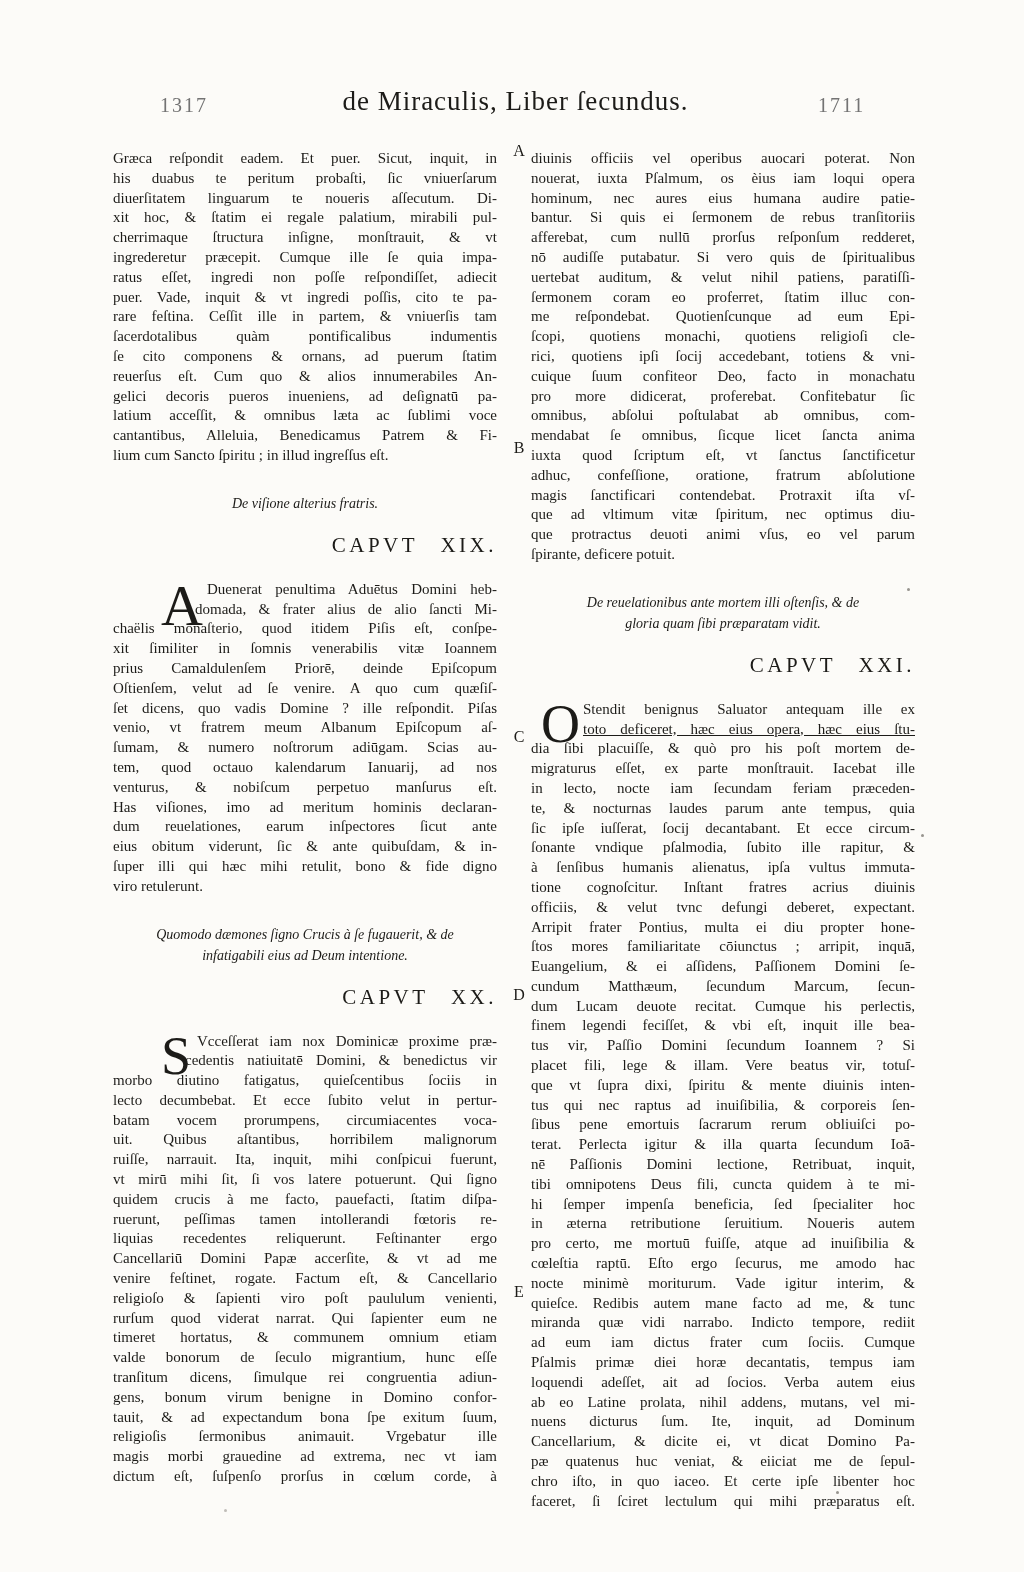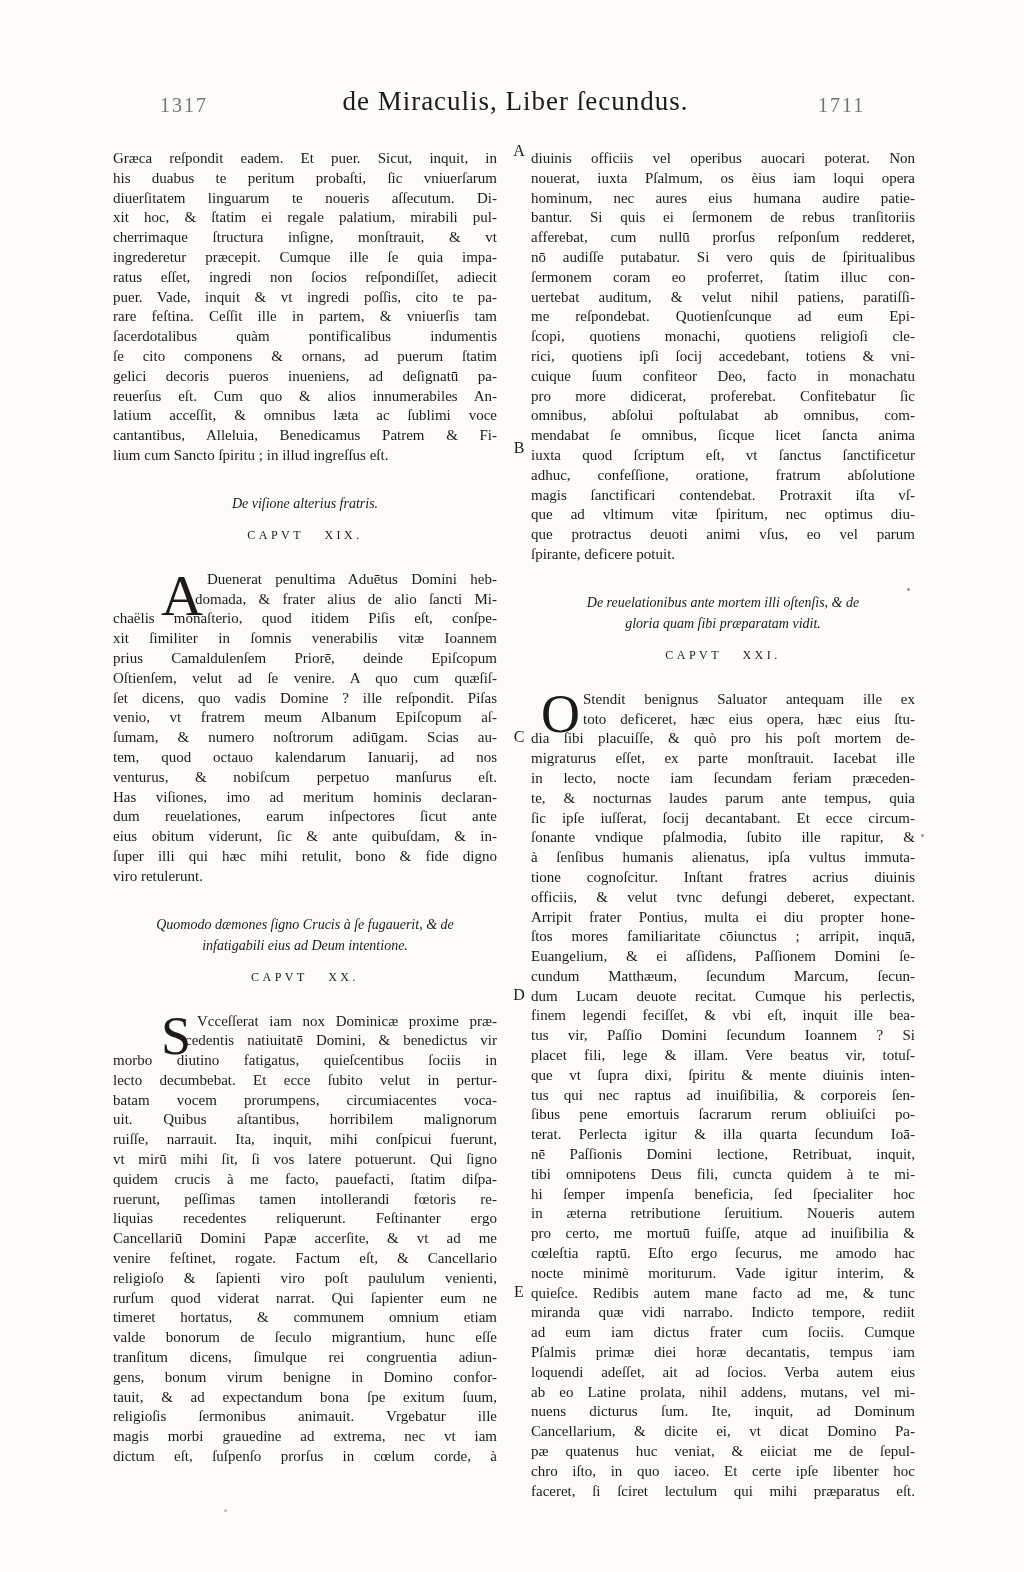--- a/index.html
+++ b/index.html
@@ -24,37 +24,37 @@
     font-size:15px;line-height:19.8px;
     text-align:justify;text-align-last:justify;
     white-space:nowrap;
   }
   .line.last{text-align-last:left;}
   
   .heading{margin-top:27px;}
   .heading-line{font-style:italic;font-size:14px;line-height:21px;text-align:center;}
   
   .caput{
-    margin-top:10px;text-align:center;
-    font-size:12px;line-height:22px;letter-spacing:3.5px;word-spacing:14px;
+    margin-top:20px;text-align:right;
+    font-size:21px;line-height:22px;letter-spacing:3.5px;word-spacing:14px;
   }
   
   .para{margin-top:24px;position:relative;}
   .dropcap{
     position:absolute;top:-3px;line-height:1;font-weight:normal;
   }
   .dc-A .dropcap{left:48px;font-size:58px;}
   .dc-A .wrap1{padding-left:94px;}
   .dc-A .wrap2{padding-left:82px;}
   .dc-S .dropcap{left:48px;font-size:54px;}
   .dc-S .wrap1{padding-left:84px;}
   .dc-S .wrap2{padding-left:72px;}
   .dc-O .dropcap{left:10px;font-size:54px;}
   .dc-O .wrap1{padding-left:52px;}
-  .dc-O .wrap2{padding-left:52px;}
+  .dc-O .wrap2{padding-left:52px;text-decoration:underline;}
   
   .margin-letter{
     position:absolute;left:509px;width:20px;text-align:center;
     font-size:16px;line-height:19.8px;
   }
   
   .speck{position:absolute;width:3px;height:3px;border-radius:50%;background:rgba(70,64,56,.55);}
 </style>
 </head>
 <body>
@@ -64,27 +64,27 @@
 <div class="pagenum" id="pn-right">1711</div>
 
 <div class="col" id="col-left">
     <div class="para">
       <div class="line">Græca reſpondit eadem. Et puer. Sicut, inquit, in</div>
       <div class="line">his duabus te peritum probaſti, ſic vniuerſarum</div>
       <div class="line">diuerſitatem linguarum te noueris aſſecutum. Di-</div>
       <div class="line">xit hoc, &amp; ſtatim ei regale palatium, mirabili pul-</div>
       <div class="line">cherrimaque ſtructura inſigne, monſtrauit, &amp; vt</div>
       <div class="line">ingrederetur præcepit. Cumque ille ſe quia impa-</div>
-      <div class="line">ratus eſſet, ingredi non ſocios reſpondiſſet, adiecit</div>
+      <div class="line">ratus eſſet, ingredi non poſſe reſpondiſſet, adiecit</div>
       <div class="line">puer. Vade, inquit &amp; vt ingredi poſſis, cito te pa-</div>
       <div class="line">rare feſtina. Ceſſit ille in partem, &amp; vniuerſis tam</div>
       <div class="line">ſacerdotalibus quàm pontificalibus indumentis</div>
       <div class="line">ſe cito componens &amp; ornans, ad puerum ſtatim</div>
+      <div class="line">reuerſus eſt. Cum quo &amp; alios innumerabiles An-</div>
       <div class="line">gelici decoris pueros inueniens, ad deſignatū pa-</div>
-      <div class="line">reuerſus eſt. Cum quo &amp; alios innumerabiles An-</div>
       <div class="line">latium acceſſit, &amp; omnibus læta ac ſublimi voce</div>
       <div class="line">cantantibus, Alleluia, Benedicamus Patrem &amp; Fi-</div>
       <div class="line last">lium cum Sancto ſpiritu ; in illud ingreſſus eſt.</div>
     </div>
     <div class="heading">
       <div class="heading-line">De viſione alterius fratris.</div>
     </div>
     <div class="caput">CAPVT XIX.</div>
     <div class="para has-dc dc-A">
       <span class="dropcap">A</span>
@@ -138,22 +138,22 @@
     </div>
   </div>
 <div class="col" id="col-right">
     <div class="para">
       <div class="line">diuinis officiis vel operibus auocari poterat. Non</div>
       <div class="line">nouerat, iuxta Pſalmum, os èius iam loqui opera</div>
       <div class="line">hominum, nec aures eius humana audire patie-</div>
       <div class="line">bantur. Si quis ei ſermonem de rebus tranſitoriis</div>
       <div class="line">afferebat, cum nullū prorſus reſponſum redderet,</div>
       <div class="line">nō audiſſe putabatur. Si vero quis de ſpiritualibus</div>
+      <div class="line">uertebat auditum, &amp; velut nihil patiens, paratiſſi-</div>
       <div class="line">ſermonem coram eo proferret, ſtatim illuc con-</div>
-      <div class="line">uertebat auditum, &amp; velut nihil patiens, paratiſſi-</div>
       <div class="line">me reſpondebat. Quotienſcunque ad eum Epi-</div>
       <div class="line">ſcopi, quotiens monachi, quotiens religioſi cle-</div>
       <div class="line">rici, quotiens ipſi ſocij accedebant, totiens &amp; vni-</div>
       <div class="line">cuique ſuum confiteor Deo, facto in monachatu</div>
       <div class="line">pro more didicerat, proferebat. Confitebatur ſic</div>
       <div class="line">omnibus, abſolui poſtulabat ab omnibus, com-</div>
       <div class="line">mendabat ſe omnibus, ſicque licet ſancta anima</div>
       <div class="line">iuxta quod ſcriptum eſt, vt ſanctus ſanctificetur</div>
       <div class="line">adhuc, confeſſione, oratione, fratrum abſolutione</div>
       <div class="line">magis ſanctificari contendebat. Protraxit iſta vſ-</div>

